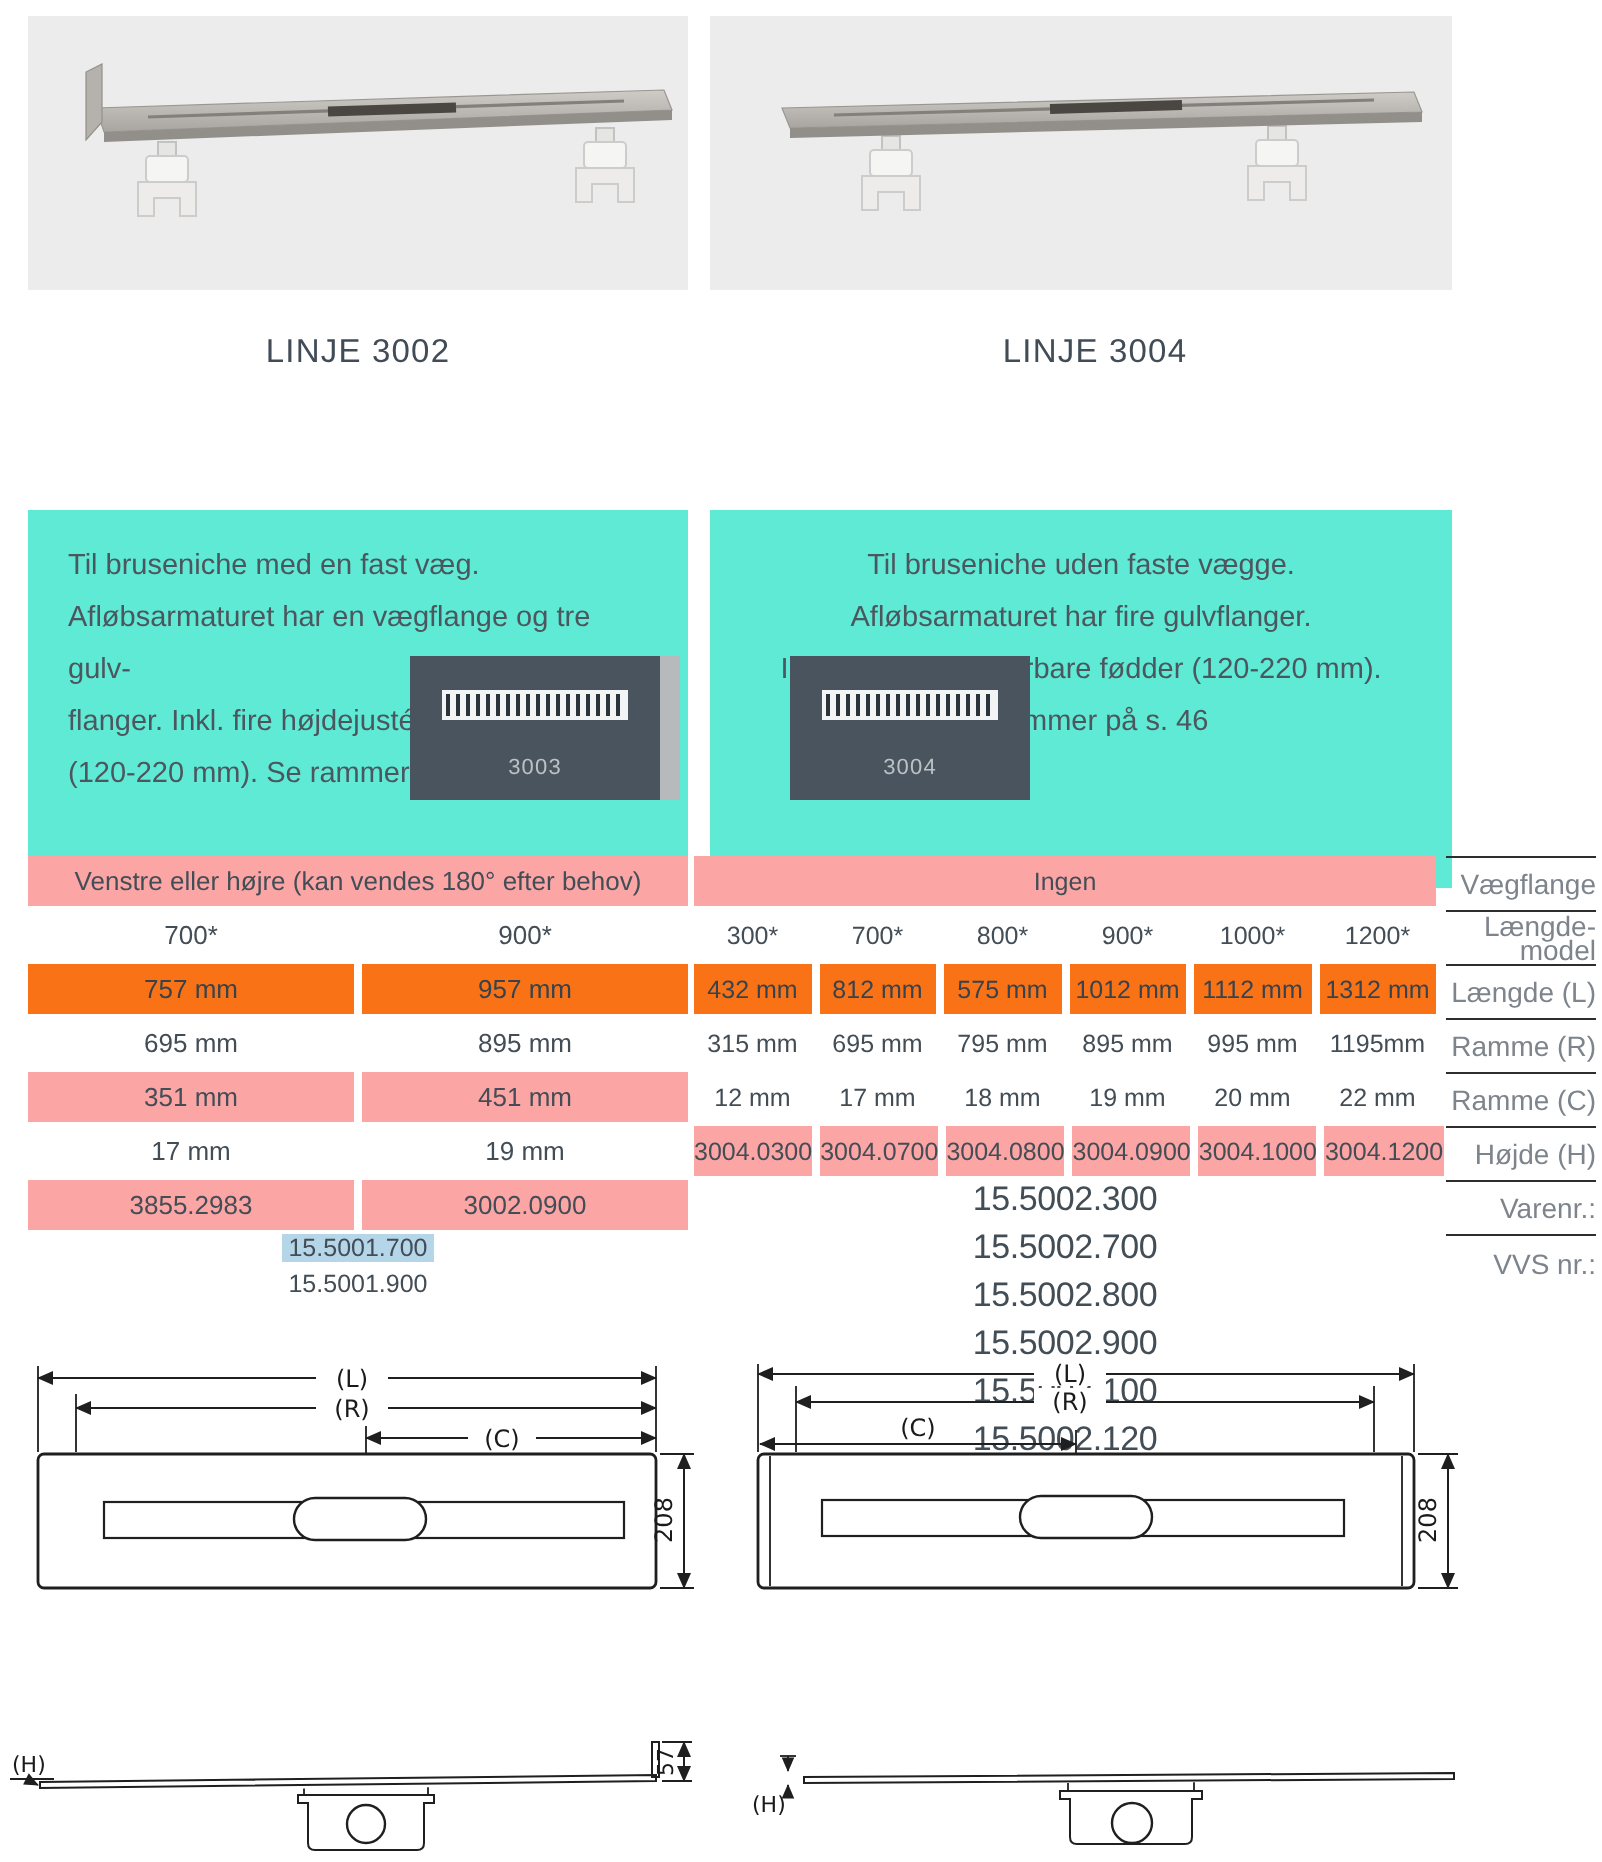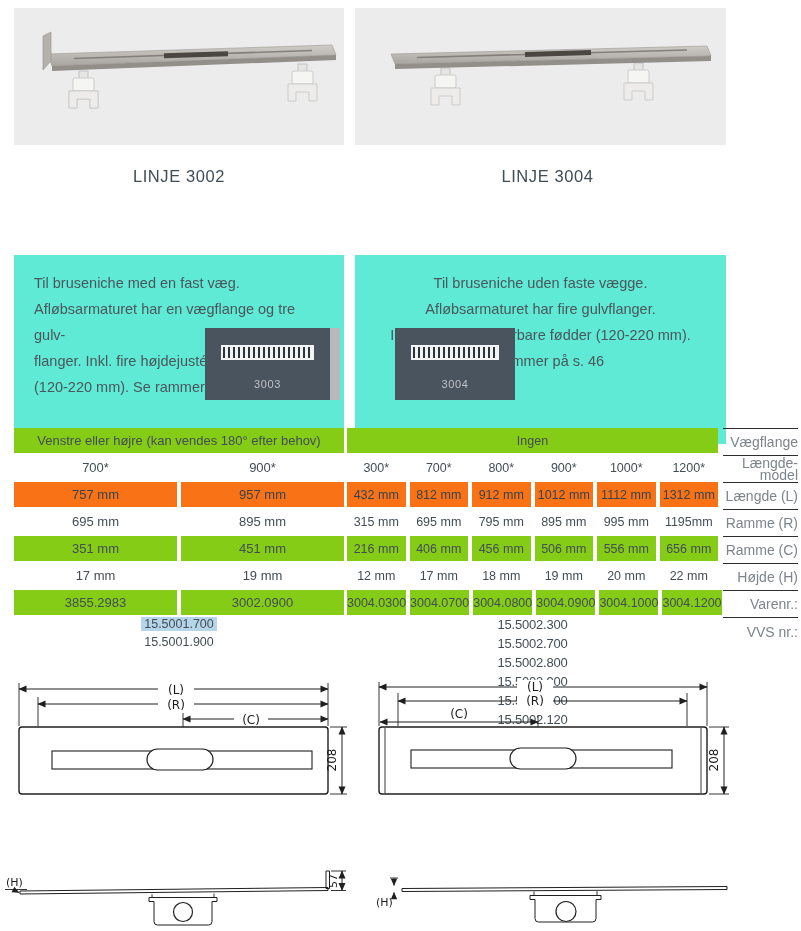--- a/index.html
+++ b/index.html
@@ -34,24 +34,24 @@
   .caption{position:absolute;bottom:10px;left:0;width:100%;text-align:center;
            font-size:11px;letter-spacing:.6px;color:#bcc1c6;}
   .th1 .caption{width:125px;}
 
   
   .tbl{position:absolute;top:428px;}
   .tbl-left{left:14px;width:330px;font-size:13px;}
   .tbl-right{left:347px;width:371px;font-size:12.5px;}
   .trow{display:flex;gap:4px;height:25px;margin-bottom:2px;}
   .cell{flex:1;display:flex;align-items:center;justify-content:center;color:#434d56;background:#fff;white-space:nowrap;}
-  .cell.grey{background:#84cc16;}
+  .cell.grey{background:#fca5a5;}
   .cell.blue{background:#f97316;color:#36434e;}
   .trow.vvs{font-size:12.5px;flex-direction:column;}
-  .tbl-right .trow.vvs{font-size:13px;letter-spacing:-.2px;}
+  .tbl-right .trow.vvs{font-size:17px;letter-spacing:-.2px;}
   .sel{background:#b5d5e8;padding:0 3px;}
 
   
   .labels{position:absolute;left:723px;top:428px;width:75px;border-top:1px solid #2e2e2e;}
   .lab{height:27px;box-sizing:border-box;border-bottom:1px solid #2e2e2e;display:flex;
        align-items:center;justify-content:flex-end;font-size:14px;line-height:12px;
        color:#7d848c;text-align:right;}
   .lab:last-child{border-bottom:none;}
 
   
@@ -196,40 +196,32 @@
       <div class="cell">300*</div>
       <div class="cell">700*</div>
       <div class="cell">800*</div>
       <div class="cell">900*</div>
       <div class="cell">1000*</div>
       <div class="cell">1200*</div>
     </div>
     <div class="trow">
       <div class="cell blue">432 mm</div>
       <div class="cell blue">812 mm</div>
-      <div class="cell blue">912 mm</div>
+      <div class="cell blue">575 mm</div>
       <div class="cell blue">1012 mm</div>
       <div class="cell blue">1112 mm</div>
       <div class="cell blue">1312 mm</div>
     </div>
     <div class="trow">
       <div class="cell">315 mm</div>
       <div class="cell">695 mm</div>
       <div class="cell">795 mm</div>
       <div class="cell">895 mm</div>
       <div class="cell">995 mm</div>
       <div class="cell">1195mm</div>
-    </div>
-    <div class="trow">
-      <div class="cell grey">216 mm</div>
-      <div class="cell grey">406 mm</div>
-      <div class="cell grey">456 mm</div>
-      <div class="cell grey">506 mm</div>
-      <div class="cell grey">556 mm</div>
-      <div class="cell grey">656 mm</div>
     </div>
     <div class="trow">
       <div class="cell">12 mm</div>
       <div class="cell">17 mm</div>
       <div class="cell">18 mm</div>
       <div class="cell">19 mm</div>
       <div class="cell">20 mm</div>
       <div class="cell">22 mm</div>
     </div>
     <div class="trow">

